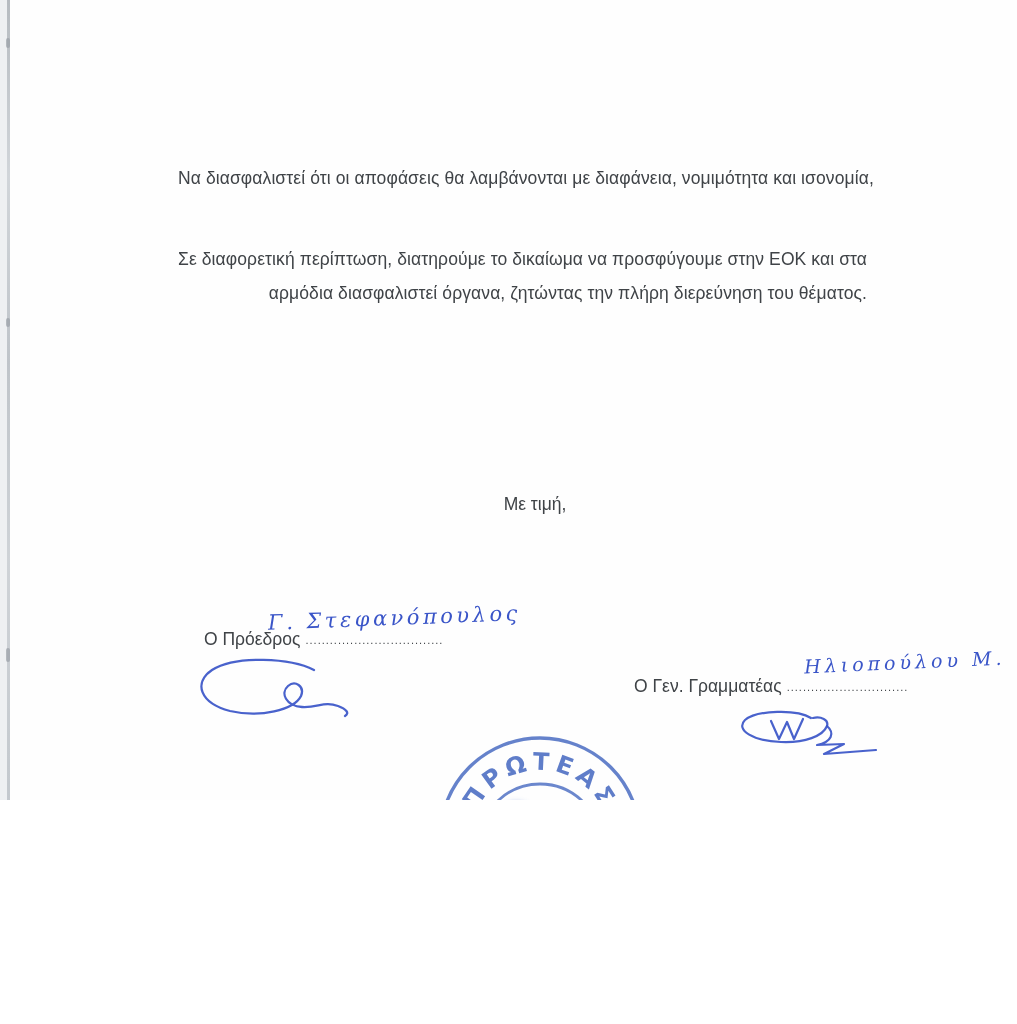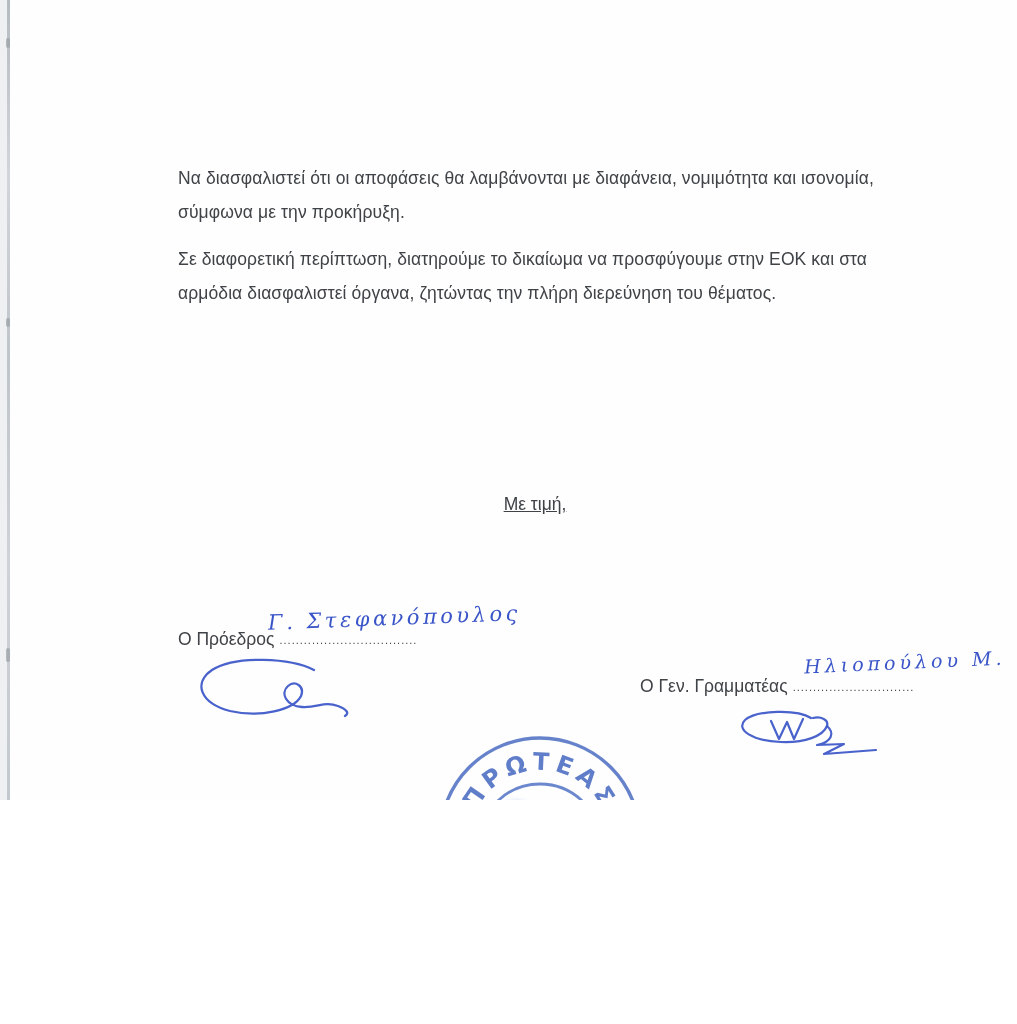--- a/index.html
+++ b/index.html
@@ -15,21 +15,21 @@
   
   .scan-strip{position:absolute;left:0;top:0;width:7px;height:100%;background:#eef0f2;}
   .scan-line{position:absolute;left:7px;top:0;width:3px;height:100%;
     background:linear-gradient(to bottom,#a9afb5 0%,#c9ced3 22%,#b4bac0 45%,#c6cbd0 70%,#b9bfc5 100%);
     opacity:.85;}
   .scan-speck{position:absolute;background:#9aa0a6;opacity:.7;border-radius:2px;}
 
   .para{position:absolute;font-size:17.5px;line-height:34px;letter-spacing:.1px;}
   .center-block{position:absolute;left:178px;width:714px;text-align:center;font-size:17.5px;}
 
-  .sig-row{position:absolute;font-size:17.5px;white-space:nowrap;}
+  .sig-row{position:absolute;font-size:17.5px;white-space:nowrap;margin-left:26px;}
   .dots{font-size:11px;letter-spacing:1px;color:#43474b;vertical-align:1px;margin-left:5px;}
 
   .handwriting{
     position:absolute;
     font-family:"DejaVu Serif", serif;
     font-style:italic;
     color:#3a55c8;
     white-space:nowrap;
   }
   .hand-president{left:268px;top:606px;font-size:21px;letter-spacing:3.5px;transform:rotate(-2.2deg);}
@@ -44,42 +44,41 @@
 <div class="page">
 
   <div class="scan-strip"></div>
   <div class="scan-line"></div>
   <div class="scan-speck" style="left:6px;top:318px;width:4px;height:9px;"></div>
   <div class="scan-speck" style="left:6px;top:648px;width:4px;height:14px;"></div>
   <div class="scan-speck" style="left:6px;top:38px;width:4px;height:10px;"></div>
 
   <div class="para" style="left:178px;top:161px;">
     <div>Να διασφαλιστεί ότι οι αποφάσεις θα λαμβάνονται με διαφάνεια, νομιμότητα και ισονομία,</div>
-    <div>σύμφωνα με την προκήρυξη.</div>
   </div>
 
-  <div class="para" style="left:178px;top:242px;">
+  <div class="para" style="left:178px;top:242px;text-align:right;">
     <div>Σε διαφορετική περίπτωση, διατηρούμε το δικαίωμα να προσφύγουμε στην ΕΟΚ και στα</div>
     <div>αρμόδια διασφαλιστεί όργανα, ζητώντας την πλήρη διερεύνηση του θέματος.</div>
   </div>
 
-  <div class="center-block" style="top:494px;text-decoration:underline;">Με τιμή,</div>
+  <div class="center-block" style="top:494px;">Με τιμή,</div>
 
   <div class="sig-row" style="left:178px;top:629px;">
     <span>Ο Πρόεδρος</span><span class="dots">..................................</span>
   </div>
   <div class="handwriting hand-president">Γ. Στεφανόπουλος</div>
 
   <svg class="sig-svg" style="left:196px;top:658px;" width="162" height="66" viewBox="0 0 162 66">
     <path d="M 118,12 C 95,0 40,-3 16,12 C -3,25 4,45 34,53 C 64,60 98,52 105,38
              C 109,28 99,22 92,28 C 84,35 90,48 106,49 C 122,50 128,43 142,48
              C 150,51 154,55 149,58" fill="none" stroke="#3a55c8" stroke-width="2.3" stroke-linecap="round" opacity="0.92"></path>
   </svg>
 
-  <div class="sig-row" style="left:640px;top:676px;">
+  <div class="sig-row" style="left:608px;top:676px;">
     <span>Ο Γεν. Γραμματέας</span><span class="dots">..............................</span>
   </div>
   <div class="handwriting hand-secretary">Ηλιοπούλου  Μ.</div>
 
   <svg class="sig-svg" style="left:733px;top:708px;" width="158" height="58" viewBox="0 0 158 58">
     <path d="M 78,10 C 64,1 24,2 12,12 C 2,22 20,33 48,34 C 72,35 90,28 94,18 C 96,12 88,8 80,10" fill="none" stroke="#3a55c8" stroke-width="2.2" stroke-linecap="round" opacity="0.92"></path>
     <path d="M 38,13 L 46,31 L 54,14 L 61,31 L 70,11" fill="none" stroke="#3a55c8" stroke-width="2.2" stroke-linejoin="round" stroke-linecap="round" opacity="0.92"></path>
     <path d="M 94,18 C 102,25 99,34 84,37 L 111,36 L 91,46 L 143,42" fill="none" stroke="#3a55c8" stroke-width="2.2" stroke-linejoin="round" stroke-linecap="round" opacity="0.92"></path>
   </svg>
 

